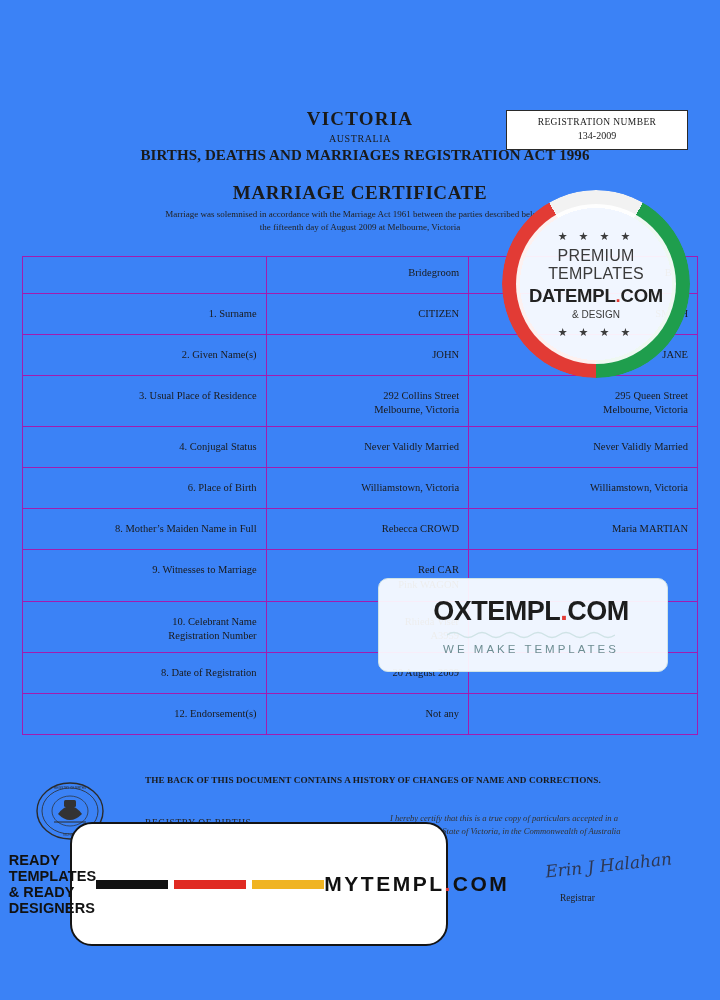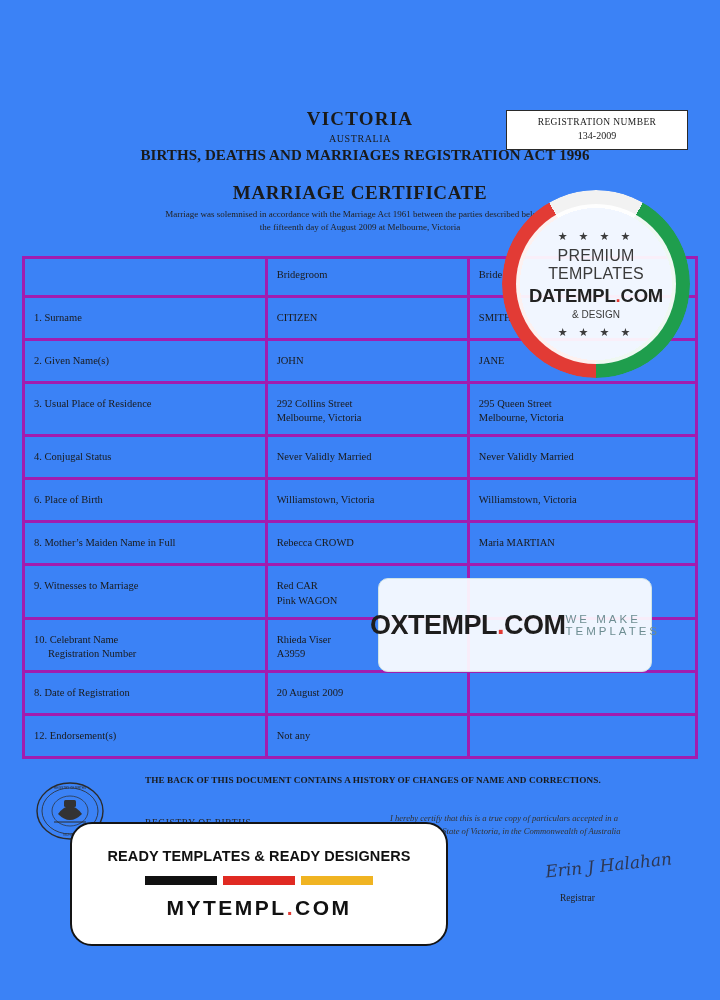--- a/index.html
+++ b/index.html
@@ -93,26 +93,27 @@
   
   table.cert {
     position: absolute;
     left: 22px;
     top: 256px;
     width: 676px;
     border-collapse: collapse;
     background: transparent;
   }
   table.cert td {
-    border: 3px solid #a21caf;
+    border: 1px solid #a21caf;
     vertical-align: top;
     padding: 13px 9px 9px 9px;
     font-size: 10.5px;
     line-height: 1.35;
     height: 18px;
+    text-align: right;
   }
   td.col-label { width: 246px; }
   td.col-groom { width: 200px; }
   td.col-bride { width: 230px; }
   tr.head td {
     font-size: 10.5px;
     padding-top: 9px;
     padding-bottom: 9px;
   }
   .label-sub {
@@ -243,24 +244,25 @@
   .oxtempl {
     position: absolute;
     left: 378px;
     top: 578px;
     width: 272px;
     height: 92px;
     border: 1.5px solid #cfe3e6;
     border-radius: 10px;
     background: rgba(255,255,255,0.92);
     display: flex;
-    flex-direction: row;
+    flex-direction: column;
     align-items: center;
     justify-content: center;
     font-family: "Liberation Sans", sans-serif;
+    padding-left: 16px;
   }
   .oxtempl .ox-brand {
     font-size: 27px;
     font-weight: bold;
     color: #1d1d1d;
     letter-spacing: -0.5px;
   }
   .oxtempl .ox-brand .dot { color: #e23b35; }
   .oxtempl .wave {
     width: 168px;
@@ -277,21 +279,21 @@
   .mytempl {
     position: absolute;
     left: 70px;
     top: 822px;
     width: 374px;
     height: 120px;
     background: #ffffff;
     border: 2px solid #141414;
     border-radius: 22px;
     display: flex;
-    flex-direction: column;
+    flex-direction: row;
     align-items: center;
     justify-content: center;
     font-family: "Liberation Sans", sans-serif;
   }
   .mytempl .my-top {
     font-size: 14.5px;
     font-weight: bold;
     color: #111;
     letter-spacing: 0.1px;
   }

